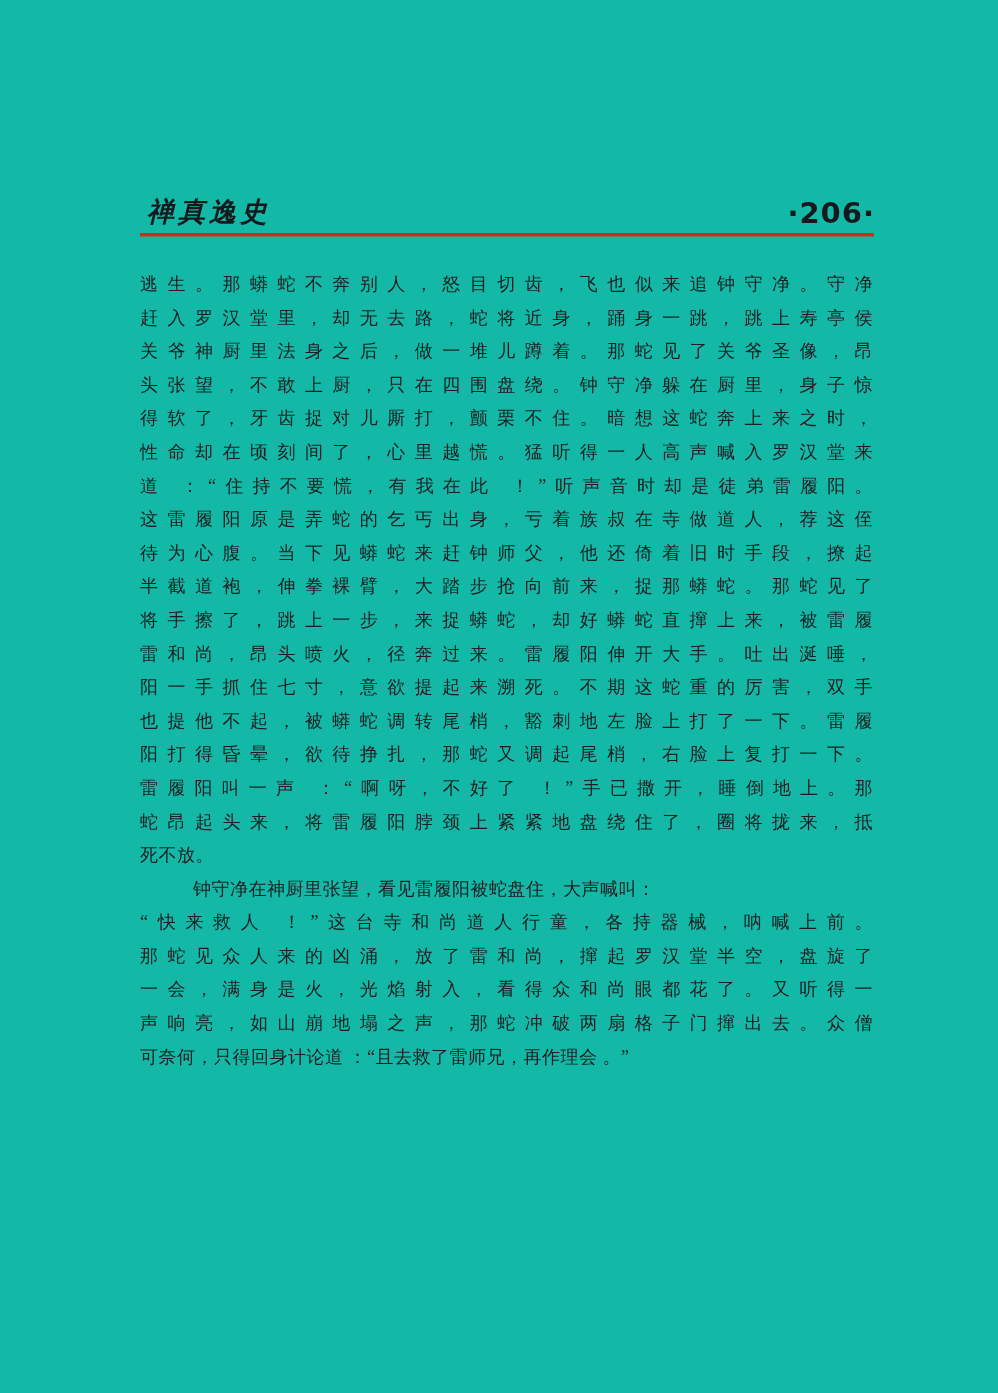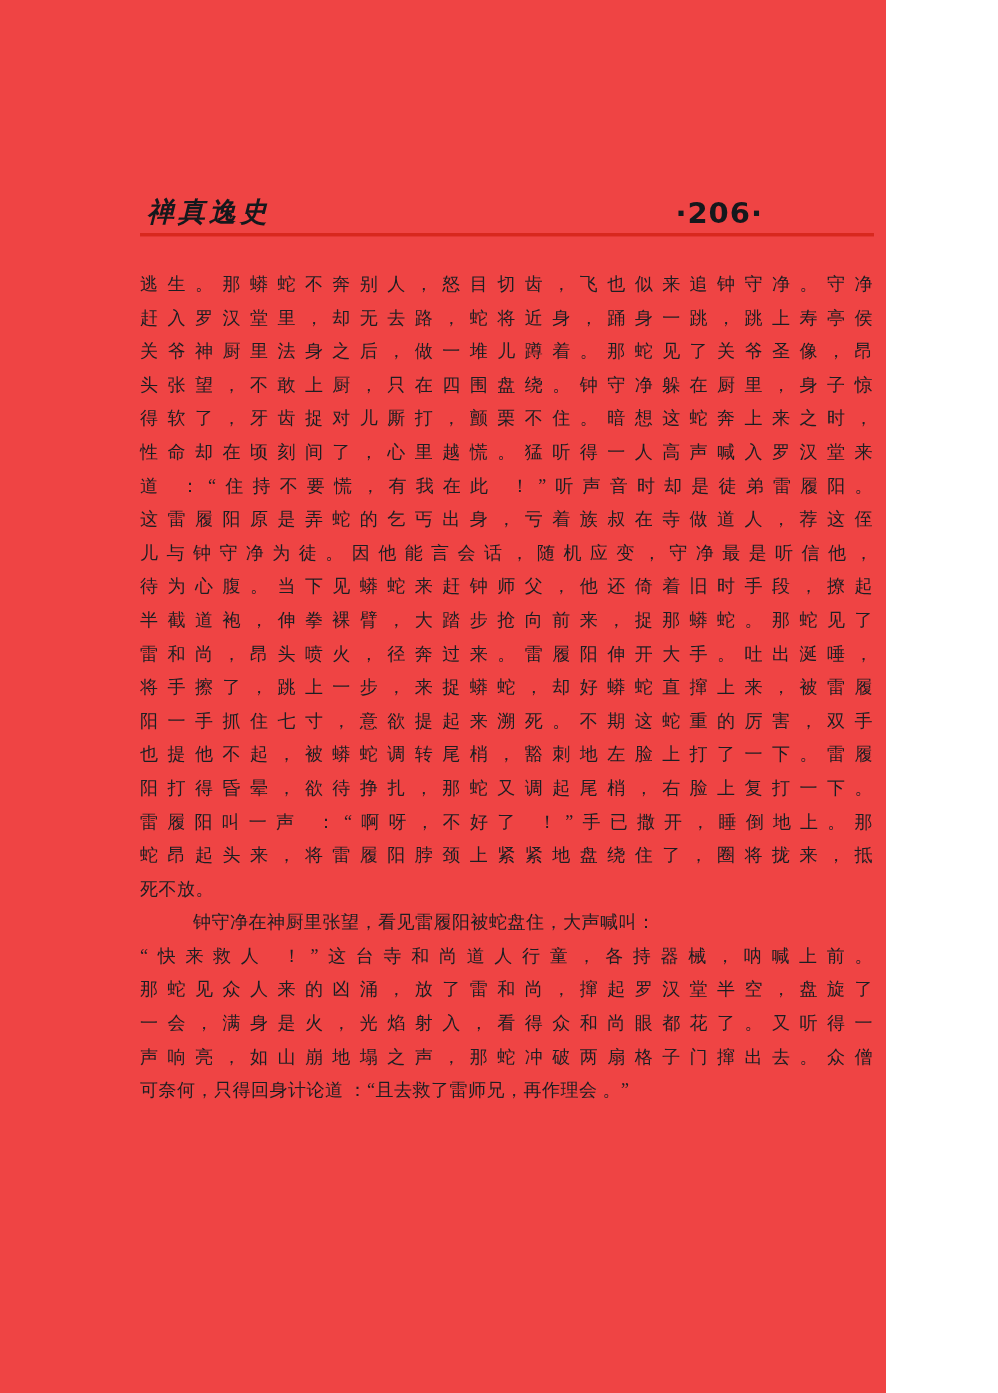--- a/index.html
+++ b/index.html
@@ -1,20 +1,20 @@
 <!DOCTYPE html>
 <html><head>
 <meta charset="utf-8">
 <style>
   html, body { margin: 0; padding: 0; }
   #page {
     position: relative;
-    width: 886px;
+    width: 998px;
     height: 1393px;
-    background: #ef4444;
+    background: #14b8a6;
     overflow: hidden;
     font-family: "Liberation Serif", "DejaVu Serif", serif;
   }
   .header-title {
     position: absolute;
     left: 147px;
     top: 194px;
     font-size: 27px;
     font-style: italic;
     font-weight: bold;
@@ -72,25 +72,24 @@
   <div class="body-block">
     <div>
       <div class="line">逃生。那蟒蛇不奔别人，怒目切齿，飞也似来追钟守净。守净</div>
       <div class="line">赶入罗汉堂里，却无去路，蛇将近身，踊身一跳，跳上寿亭侯</div>
       <div class="line">关爷神厨里法身之后，做一堆儿蹲着。那蛇见了关爷圣像，昂</div>
       <div class="line">头张望，不敢上厨，只在四围盘绕。钟守净躲在厨里，身子惊</div>
       <div class="line">得软了，牙齿捉对儿厮打，颤栗不住。暗想这蛇奔上来之时，</div>
       <div class="line">性命却在顷刻间了，心里越慌。猛听得一人高声喊入罗汉堂来</div>
       <div class="line">道 ：“住持不要慌，有我在此 ！”听声音时却是徒弟雷履阳。</div>
       <div class="line">这雷履阳原是弄蛇的乞丐出身，亏着族叔在寺做道人，荐这侄</div>
-      <div class="line">儿与钟守净为徒。因他能言会话，随机应变，守净最是听信他，</div>
       <div class="line">待为心腹。当下见蟒蛇来赶钟师父，他还倚着旧时手段，撩起</div>
       <div class="line">半截道袍，伸拳裸臂，大踏步抢向前来，捉那蟒蛇。那蛇见了</div>
+      <div class="line">将手擦了，跳上一步，来捉蟒蛇，却好蟒蛇直撺上来，被雷履</div>
       <div class="line">雷和尚，昂头喷火，径奔过来。雷履阳伸开大手。吐出涎唾，</div>
-      <div class="line">将手擦了，跳上一步，来捉蟒蛇，却好蟒蛇直撺上来，被雷履</div>
       <div class="line">阳一手抓住七寸，意欲提起来溯死。不期这蛇重的厉害，双手</div>
       <div class="line">也提他不起，被蟒蛇调转尾梢，豁刺地左脸上打了一下。雷履</div>
       <div class="line">阳打得昏晕，欲待挣扎，那蛇又调起尾梢，右脸上复打一下。</div>
       <div class="line">雷履阳叫一声 ：“啊呀，不好了 ！”手已撒开，睡倒地上。那</div>
       <div class="line">蛇昂起头来，将雷履阳脖颈上紧紧地盘绕住了，圈将拢来，抵</div>
       <div class="line para-end">死不放。</div>
     </div>
     <div>
       <div class="line indent para-end">钟守净在神厨里张望，看见雷履阳被蛇盘住，大声喊叫：</div>
       <div class="line">“快来救人 ！”这台寺和尚道人行童，各持器械，呐喊上前。</div>

